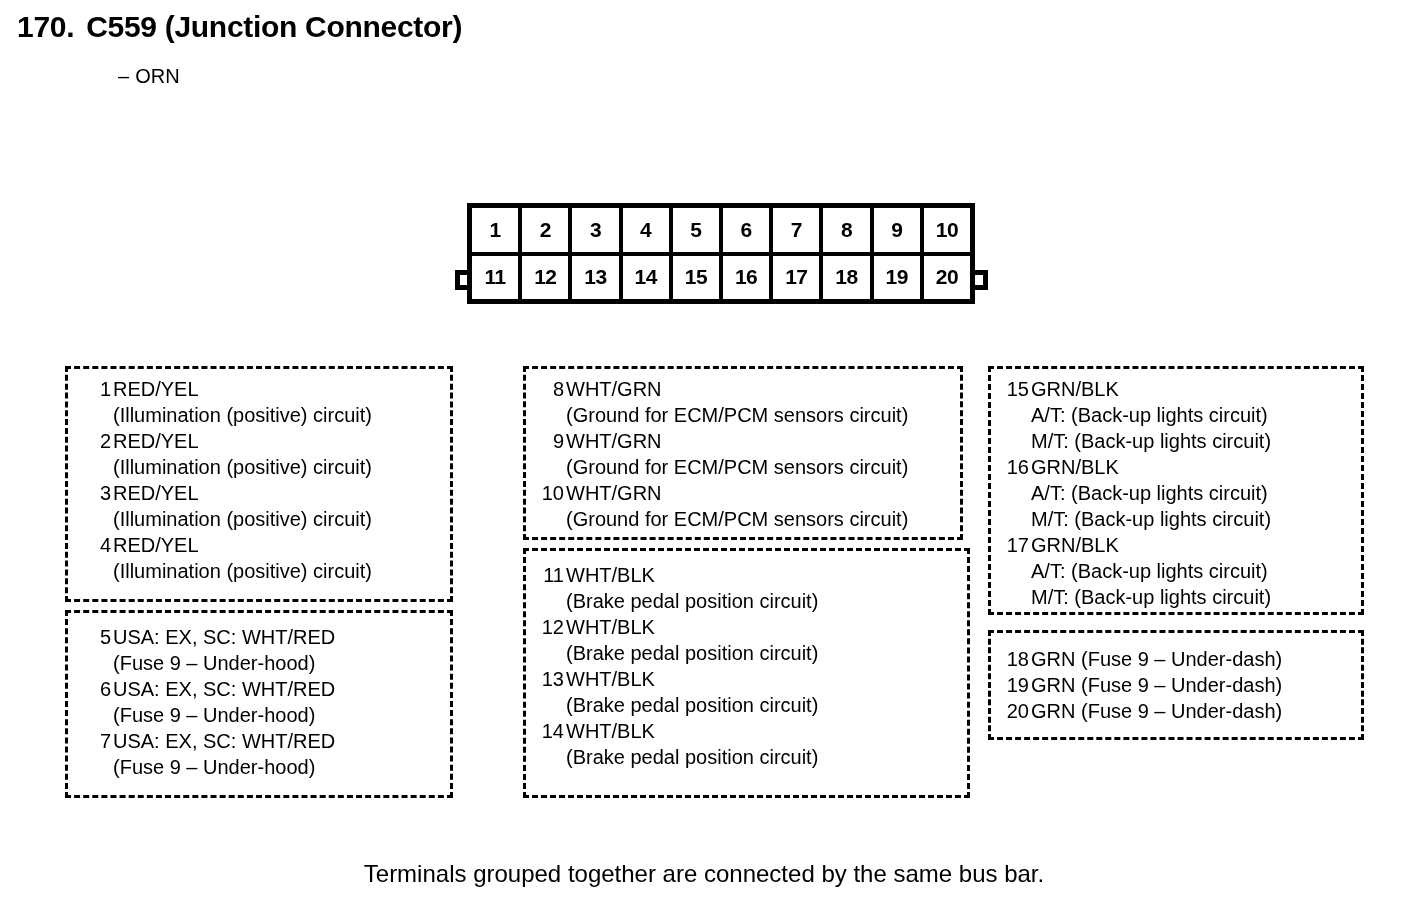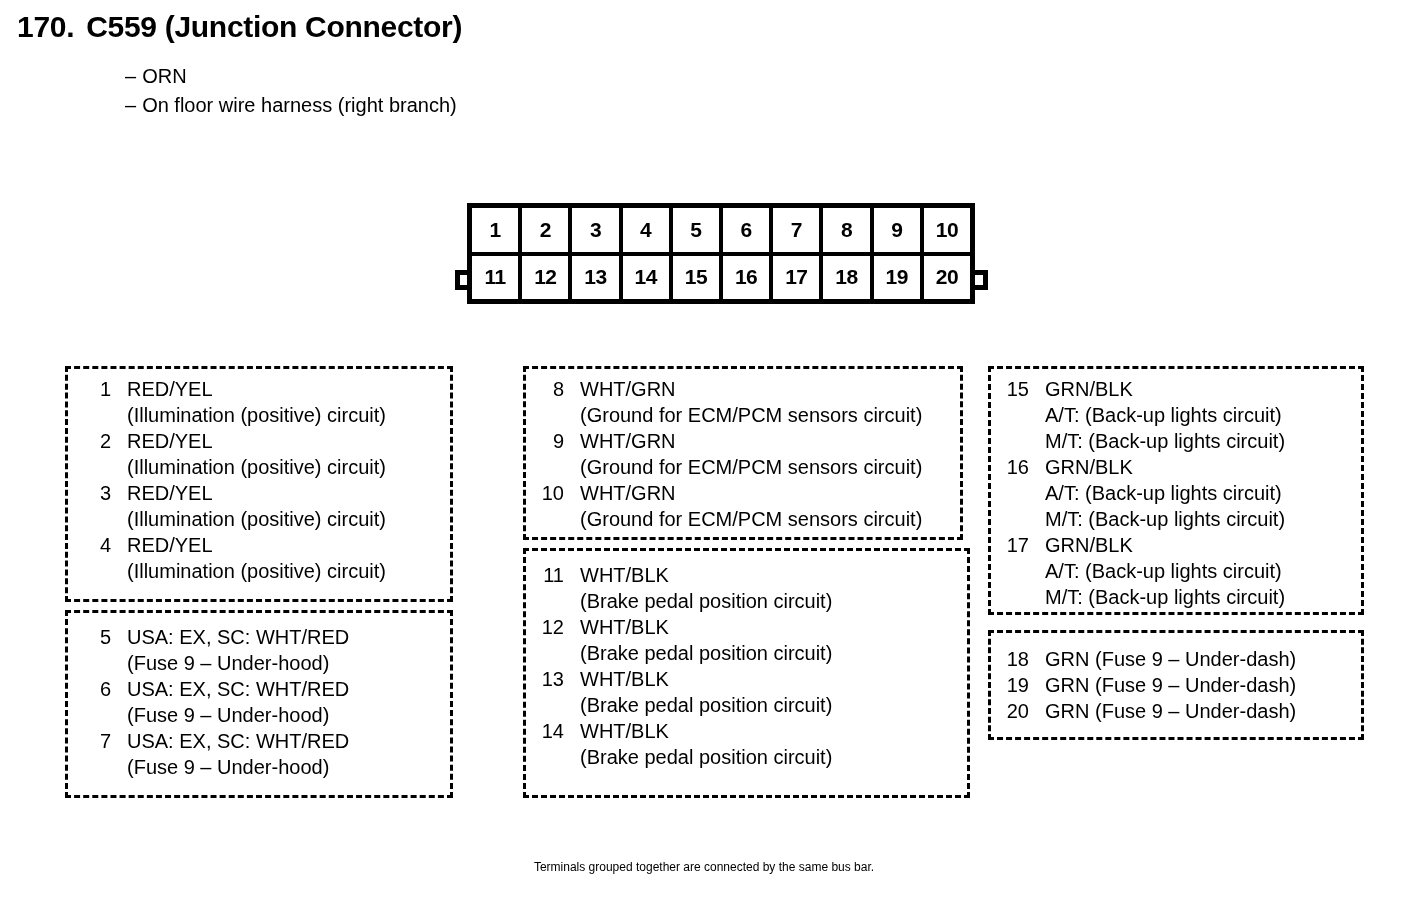--- a/index.html
+++ b/index.html
@@ -24,21 +24,21 @@
     top: 10px;
     font-size: 30px;
     font-weight: bold;
     letter-spacing: -0.3px;
     white-space: nowrap;
   }
   #title-num { margin-right: 12px; }
 
   #subtitle-list {
     position: absolute;
-    left: 125px;
+    left: 118px;
     top: 62px;
     font-size: 20px;
     line-height: 29px;
   }
   .subtitle-line { white-space: nowrap; }
   .dash-mark { margin-right: 6px; }
 
   
   #connector {
     position: absolute;
@@ -123,49 +123,46 @@
     line-height: 26px;
   }
   .term-entry { display: flex; align-items: flex-start; }
   .term-num {
     min-width: 26px;
     text-align: right;
     flex: 0 0 auto;
     white-space: nowrap;
   }
   .term-body {
-    margin-left: 16px;
+    margin-left: 2px;
     flex: 1 1 auto;
   }
   .term-line { white-space: nowrap; }
 
   
   #footer-note {
     position: absolute;
     left: 0;
     right: 0;
     top: 860px;
     text-align: center;
-    font-size: 12px;
+    font-size: 24px;
     white-space: nowrap;
   }
 </style>
 </head>
 <body>
 
 <div id="page-title">
   <span id="title-num">170.</span><span>C559 (Junction Connector)</span>
 </div>
 
 <div id="subtitle-list">
   <div class="subtitle-line">
     <span class="dash-mark">–</span><span>ORN</span>
-  </div>
-  <div class="subtitle-line">
-    <span class="dash-mark">–</span><span>On floor wire harness (right branch)</span>
   </div>
 </div>
 
 <div id="connector">
   <div class="conn-tab" id="conn-tab-left"></div>
   <div id="conn-tab-left-inner"></div>
   <div class="conn-tab" id="conn-tab-right"></div>
   <div id="conn-tab-right-inner"></div>
 
   <div id="conn-body">

